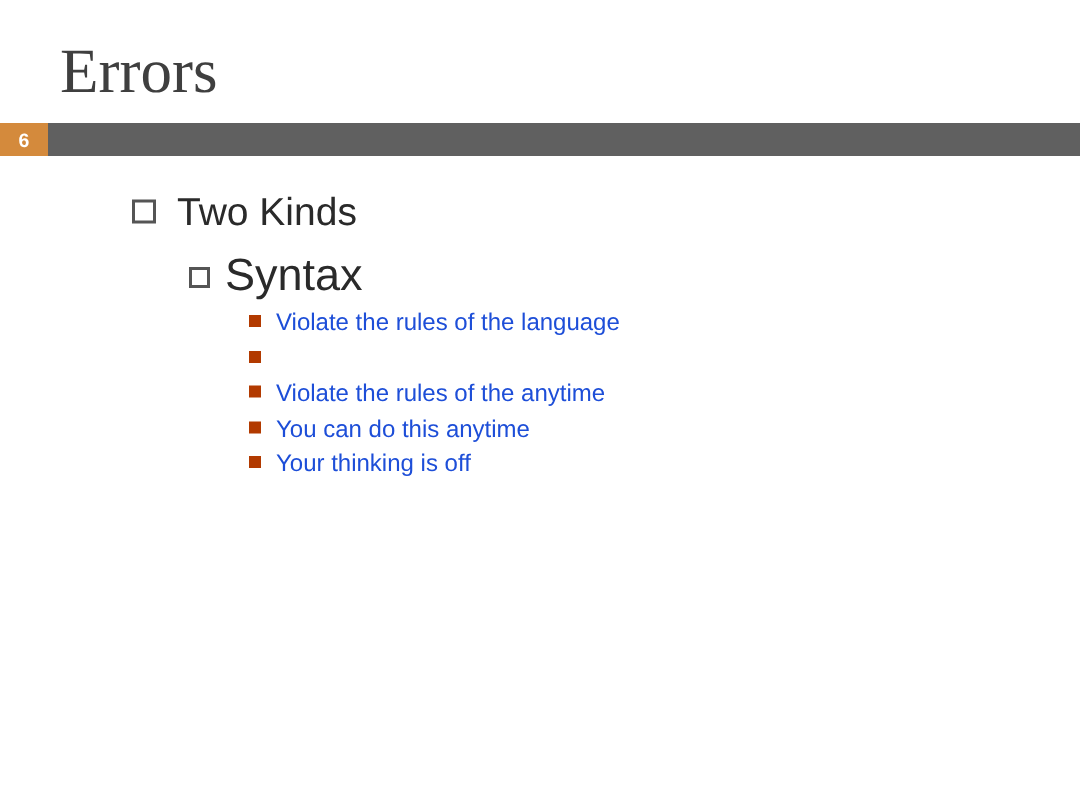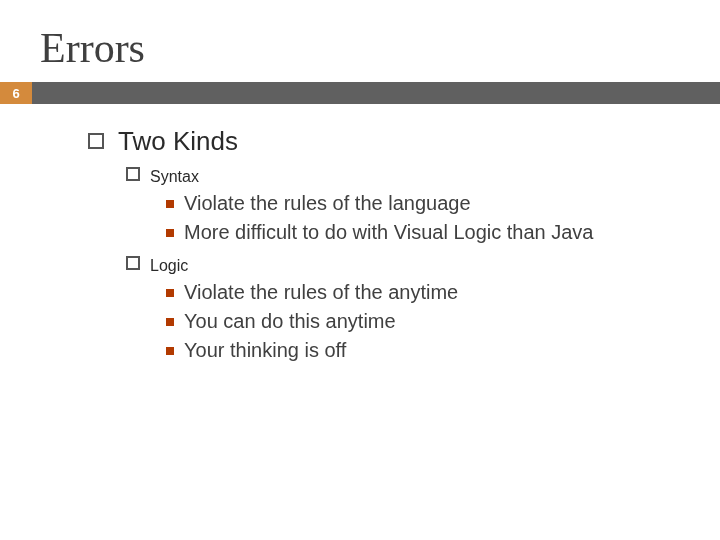--- a/index.html
+++ b/index.html
@@ -40,52 +40,51 @@
     display: flex;
     align-items: center;
     justify-content: center;
   }
   .bar {
     flex: 1;
     background: #606060;
     height: 22px;
   }
   .content {
-    padding: 22px 40px 0 48px;
-    margin-left: 40px;
+    padding: 22px 40px 0 88px;
   }
   .lvl1 {
     font-size: 26px;
     color: #2a2a2a;
     margin-bottom: 10px;
   }
   .lvl1 .marker {
     display: inline-block;
     width: 12px;
     height: 12px;
     border: 2px solid #555;
     margin-right: 14px;
     vertical-align: 1px;
   }
   .lvl2 {
-    font-size: 16px;
+    font-size: 30px;
     color: #2a2a2a;
     margin: 10px 0 4px 38px;
   }
   .lvl2 .marker {
     display: inline-block;
     width: 10px;
     height: 10px;
     border: 2px solid #555;
     margin-right: 10px;
     vertical-align: 1px;
   }
   .lvl3 {
-    font-size: 20px;
-    color: #404040;
+    font-size: 16px;
+    color: #1d4ed8;
     margin: 2px 0 2px 78px;
     line-height: 1.35;
   }
   .lvl3 .marker {
     display: inline-block;
     width: 8px;
     height: 8px;
     background: #b23a00;
     margin-right: 10px;
     vertical-align: 2px;
@@ -109,26 +108,23 @@
       <span class="marker"></span><span>Two Kinds</span>
     </div>
 
     <div class="lvl2">
       <span class="marker"></span><span>Syntax</span>
     </div>
     <div class="lvl3">
       <span class="marker"></span><span>Violate the rules of the language</span>
     </div>
     <div class="lvl3">
-      <span class="marker"></span><span>More difficult to do with Visual Logic than Java</span>
+      <span class="marker"></span>
     </div>
 
-    <div class="lvl2">
-      <span class="marker"></span><span>Logic</span>
-    </div>
     <div class="lvl3">
       <span class="marker"></span><span>Violate the rules of the anytime</span>
     </div>
     <div class="lvl3">
       <span class="marker"></span><span>You can do this anytime</span>
     </div>
     <div class="lvl3">
       <span class="marker"></span><span>Your thinking is off</span>
     </div>
 

